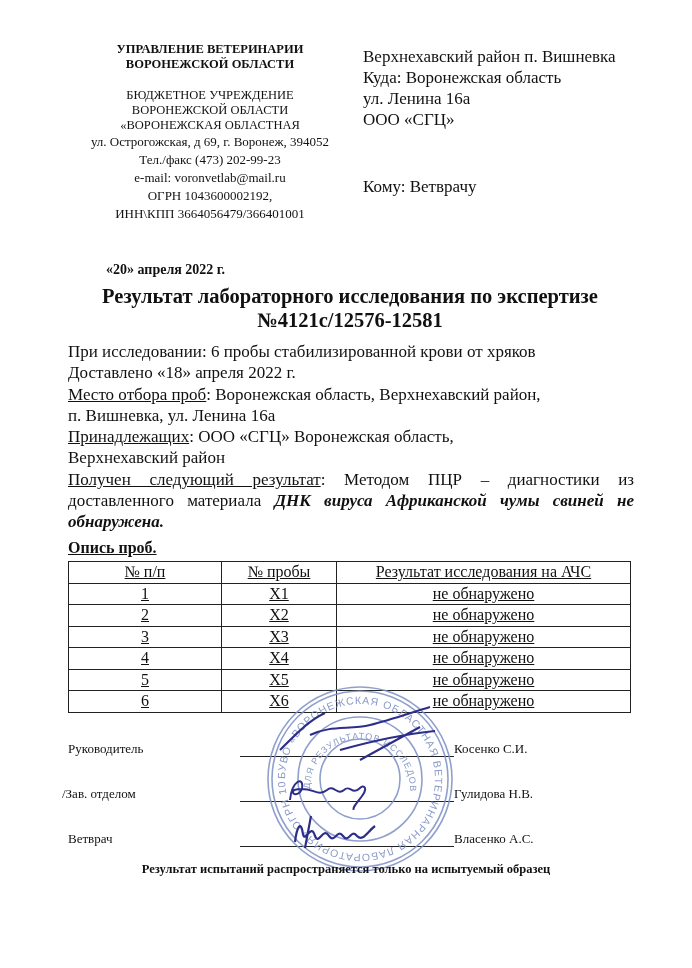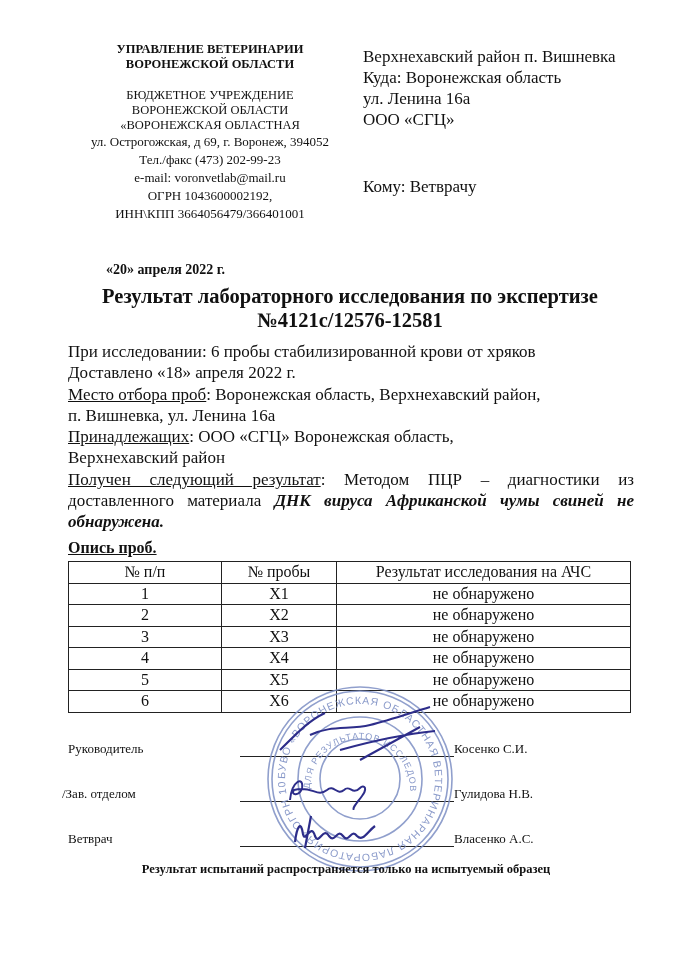--- a/index.html
+++ b/index.html
@@ -16,21 +16,21 @@
     .date { left: 106px; top: 262px; font-weight: bold; font-size: 14px; }
     .title { left: 40px; width: 620px; top: 284px; text-align: center;
              font-weight: bold; font-size: 20.5px; line-height: 24px; }
     .body-txt { left: 68px; top: 341px; width: 566px; font-size: 17px; line-height: 21.3px; }
     .body-txt .u { text-decoration: underline; }
     .body-txt .just { text-align: justify; text-align-last: left; }
     .body-txt .bi { font-weight: bold; font-style: italic; }
     .inv-title { left: 68px; top: 539px; font-weight: bold; font-size: 16px;
                  text-decoration: underline; }
     table.samples { position: absolute; left: 68px; top: 561px; width: 563px;
-                    border-collapse: collapse; font-size: 16px; }
+                    border-collapse: collapse; font-size: 16px; text-decoration: underline; }
     table.samples th, table.samples td { border: 1.6px solid #222; height: 20.5px;
                     padding: 0; text-align: center; font-weight: normal; line-height: 20px; }
     table.samples col.c1 { width: 153px; }
     table.samples col.c2 { width: 115px; }
     .sig-row { left: 68px; width: 580px; height: 24px; font-size: 13px; }
     .sig-row .role { position: absolute; left: 0; bottom: 2px; }
     .sig-row .line { position: absolute; left: 172px; width: 214px; bottom: 2px;
                      border-bottom: 1.3px solid #222; }
     .sig-row .name { position: absolute; left: 386px; bottom: 2px; }
     .footer { left: 0; width: 692px; top: 862px; text-align: center;

